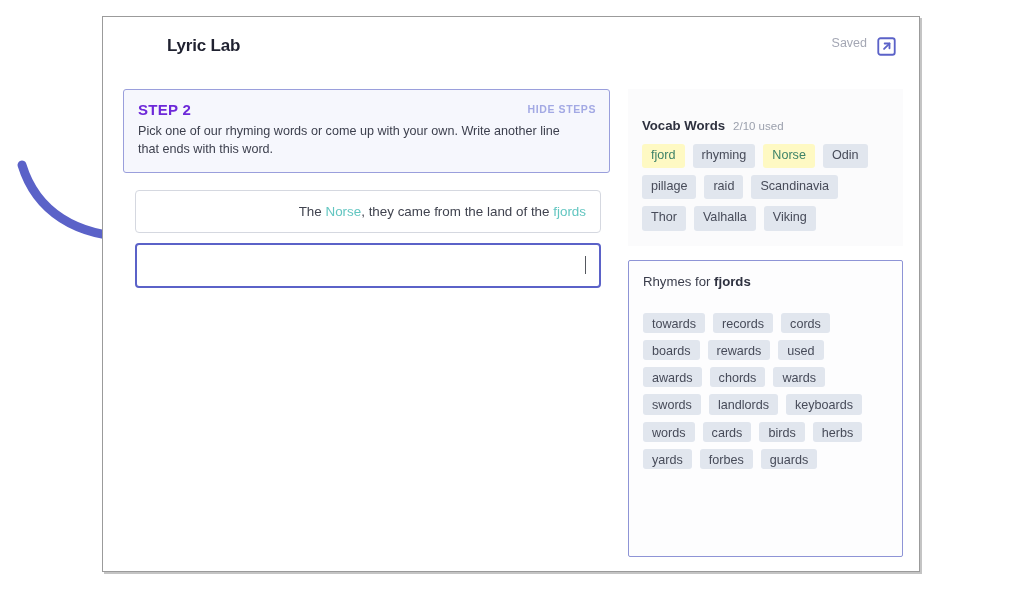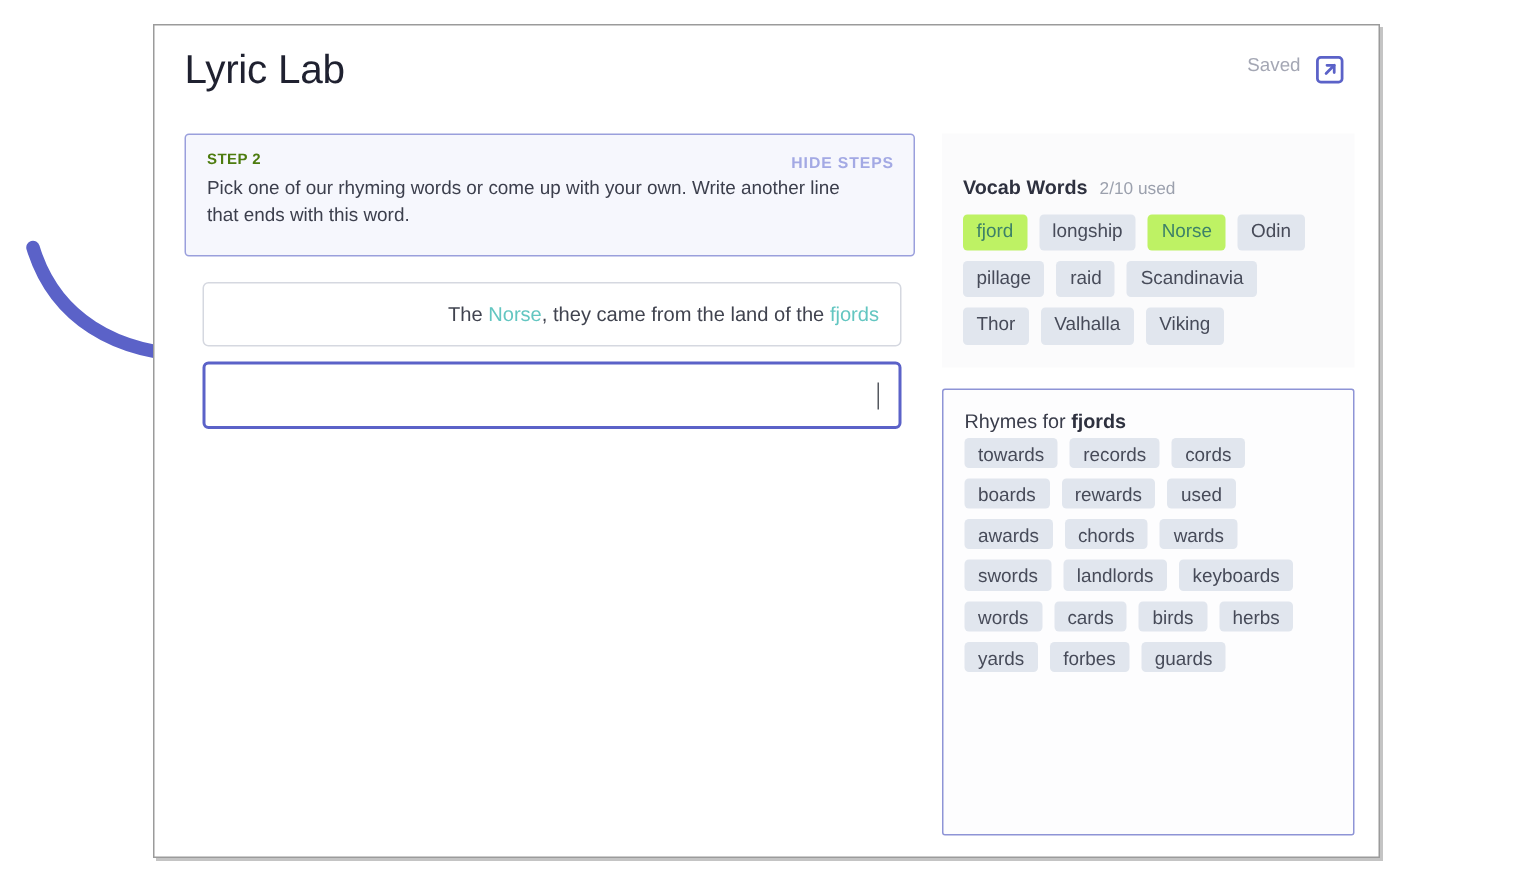--- a/index.html
+++ b/index.html
@@ -36,24 +36,25 @@
     left: 0; top: 0;
     width: 100%;
     height: 58px;
     box-sizing: border-box;
     padding: 0 22px 0 20px;
     display: flex;
     align-items: center;
     justify-content: space-between;
   }
   .page-title {
-    font-size: 27px;
-    font-weight: normal;
+    font-size: 17px;
+    font-weight: bold;
     color: #1f2130;
     letter-spacing: -0.2px;
+    margin-left: 44px;
   }
   .header-right {
     display: flex;
     align-items: flex-start;
     gap: 9px;
   }
   .saved-label {
     font-size: 12.5px;
     color: #a4a7b4;
   }
@@ -89,23 +90,23 @@
   .step-panel {
     position: relative;
     background: #f6f7fd;
     border: 1px solid #9a9fdc;
     border-radius: 3px;
     box-sizing: border-box;
     padding: 11px 14px 13px 14px;
     min-height: 82px;
   }
   .step-label {
-    font-size: 10px;
-    font-weight: bold;
-    color: #4d7c0f;
+    font-size: 15px;
+    font-weight: bold;
+    color: #6d28d9;
     letter-spacing: 0.3px;
     margin-bottom: 4px;
   }
   .hide-steps {
     position: absolute;
     right: 13px;
     top: 13px;
     font-size: 10.5px;
     font-weight: bold;
     color: #a3a9e4;
@@ -188,38 +189,38 @@
   .chip {
     background: #e1e6ee;
     color: #474b59;
     border-radius: 3px;
     font-size: 12.6px;
     padding: 5px 9px 6px 9px;
     line-height: 1.05;
     white-space: nowrap;
   }
   .chip.used {
-    background: #bef264;
+    background: #fef9c3;
     color: #3d8268;
   }
 
   .rhymes-panel {
     margin-top: 14px;
     flex: 1;
     background: #fdfdfe;
     border: 1px solid #8e94d6;
     border-radius: 2px;
     box-sizing: border-box;
     padding: 13px 14px 14px 14px;
   }
   .rhymes-title {
     font-size: 13.2px;
     color: #2e313f;
     font-weight: bold;
-    margin-bottom: 4px;
+    margin-bottom: 24px;
   }
   .rhymes-title .lead { font-weight: normal; color: #3a3d4b; }
   .rhyme-chip {
     background: #e1e6ee;
     color: #474b59;
     border-radius: 3px;
     font-size: 12.6px;
     padding: 5px 9px 2px 9px;
     line-height: 1.05;
     white-space: nowrap;
@@ -286,21 +287,21 @@
 
     <div class="col-right">
 
       <div class="vocab-panel">
         <div class="panel-head">
           <span class="panel-title">Vocab Words</span>
           <span class="panel-sub">2/10 used</span>
         </div>
         <div class="chip-wrap" id="vocab-list">
             <div class="chip used">fjord</div>
-            <div class="chip">longship</div>
+            <div class="chip">rhyming</div>
             <div class="chip used">Norse</div>
             <div class="chip">Odin</div>
             <div class="chip">pillage</div>
             <div class="chip">raid</div>
             <div class="chip">Scandinavia</div>
             <div class="chip">Thor</div>
             <div class="chip">Valhalla</div>
             <div class="chip">Viking</div>
           </div>
       </div>

